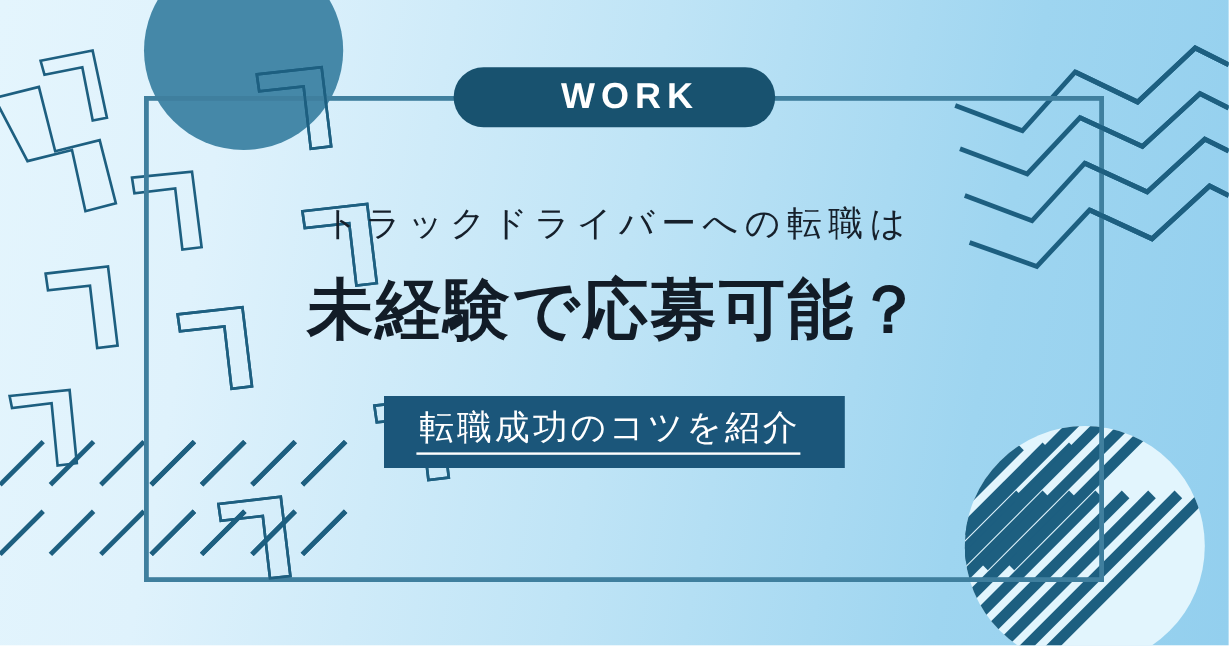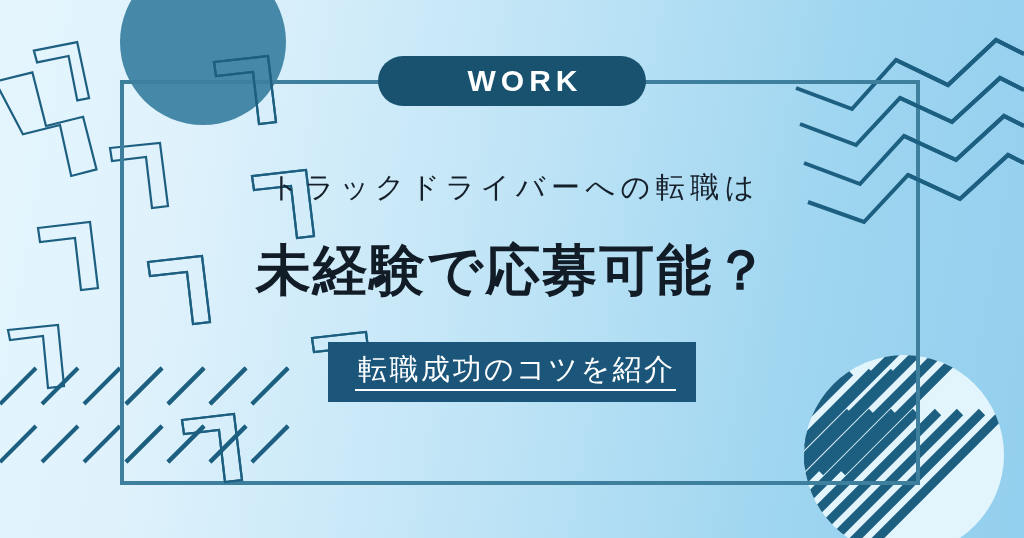--- a/index.html
+++ b/index.html
@@ -77,33 +77,33 @@
     font-size: 29px;
     font-weight: normal;
     color: #16202b;
     letter-spacing: 5.5px;
     text-indent: 5.5px;
     line-height: 1;
     white-space: nowrap;
     font-family: Liberation Serif, serif;
   }
   .headline {
-    margin-top: 40px;
+    margin-top: 28px;
     font-size: 55px;
     font-weight: bold;
     color: #121c27;
     letter-spacing: 2px;
     text-indent: 2px;
     line-height: 1.05;
     white-space: nowrap;
   }
   .cta-box {
     margin-top: 42px;
     background: #1b567a;
-    padding: 9px 20px 11px 27px;
+    padding: 9px 37px 11px 27px;
     box-sizing: border-box;
   }
   .cta-box span {
     display: inline-block;
     color: #ffffff;
     font-size: 29px;
     font-weight: normal;
     letter-spacing: 2.5px;
     text-indent: 2.5px;
     line-height: 1.25;

